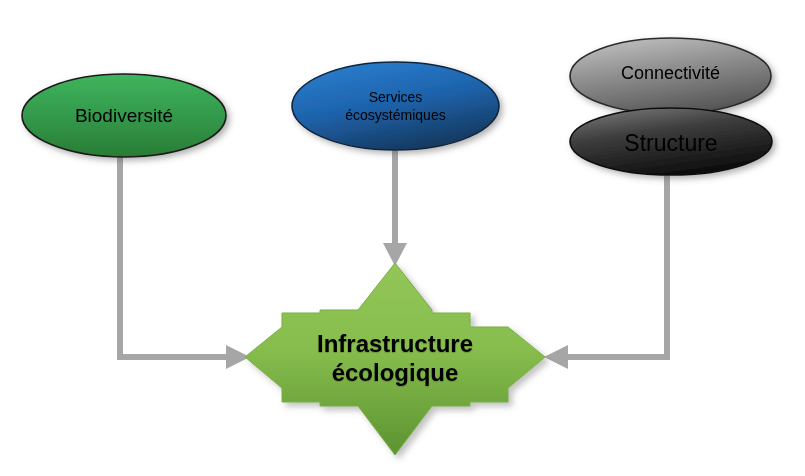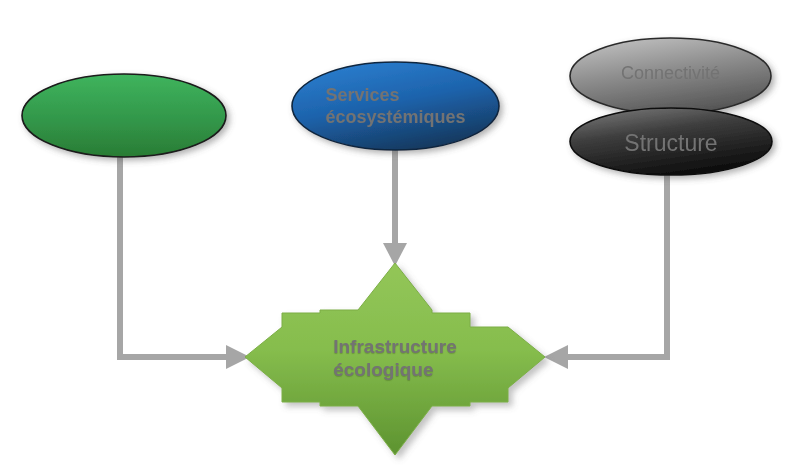--- a/index.html
+++ b/index.html
@@ -20,45 +20,45 @@
     left: 0;
     top: 0;
     width: 805px;
     height: 476px;
   }
   .node-label {
     position: absolute;
     display: flex;
     align-items: center;
     justify-content: center;
-    color: #737373;
+    text-align: center;
+    color: #000000;
     pointer-events: none;
     white-space: pre-line;
     line-height: 1.22;
   }
   #label-biodiversite {
     left: 22px; top: 74px; width: 204px; height: 83px;
     font-size: 19px;
   }
   #label-services {
     left: 292px; top: 62px; width: 207px; height: 89px;
-    font-size: 18px;
-    font-weight: bold;
+    font-size: 14px;
   }
   #label-connectivite {
     left: 570px; top: 38px; width: 201px; height: 72px;
     font-size: 18px;
   }
   #label-structure {
     left: 570px; top: 112px; width: 202px; height: 62px;
     font-size: 23px;
   }
   #label-infrastructure {
     left: 255px; top: 325px; width: 280px; height: 66px;
-    font-size: 19px;
+    font-size: 24px;
     font-weight: bold;
     text-shadow: 0 1px 1px rgba(60,90,30,0.35);
   }
 </style>
 </head>
 <body>
 
 <div id="canvas">
 
   <svg class="svg-layer" viewBox="0 0 805 476" xmlns="http://www.w3.org/2000/svg">
@@ -149,20 +149,21 @@
 
     <g filter="url(#softShadow)">
       <ellipse cx="670.5" cy="76" rx="100.5" ry="38" fill="url(#gradGrayEllipse)" stroke="#2b2b2b" stroke-width="1.6"></ellipse>
     </g>
 
     <g filter="url(#softShadow)">
       <ellipse cx="671" cy="141.5" rx="101" ry="33.5" fill="url(#gradDarkEllipse)" stroke="#0a0a0a" stroke-width="1.6"></ellipse>
     </g>
   </svg>
 
+  <div class="node-label" id="label-biodiversite">Biodiversité</div>
 
   <div class="node-label" id="label-services">Services
 écosystémiques</div>
 
   <div class="node-label" id="label-connectivite">Connectivité</div>
 
   <div class="node-label" id="label-structure">Structure</div>
 
   <div class="node-label" id="label-infrastructure">Infrastructure
 écologique</div>

